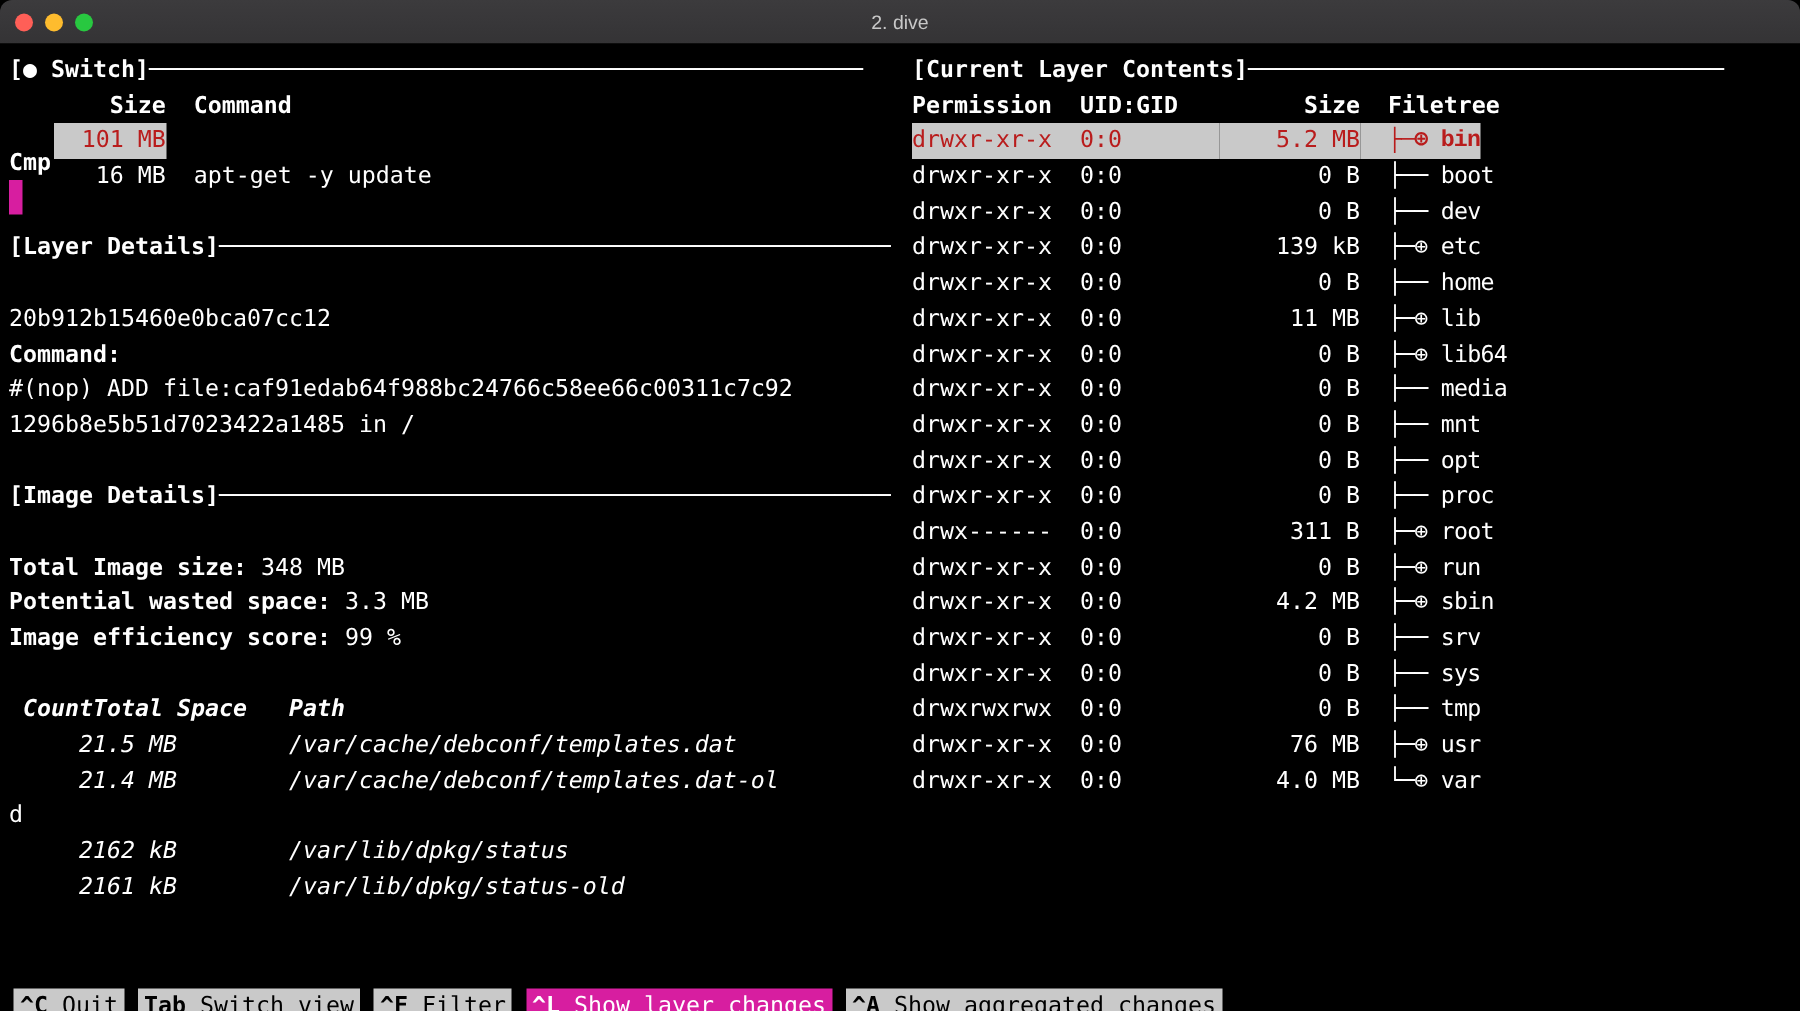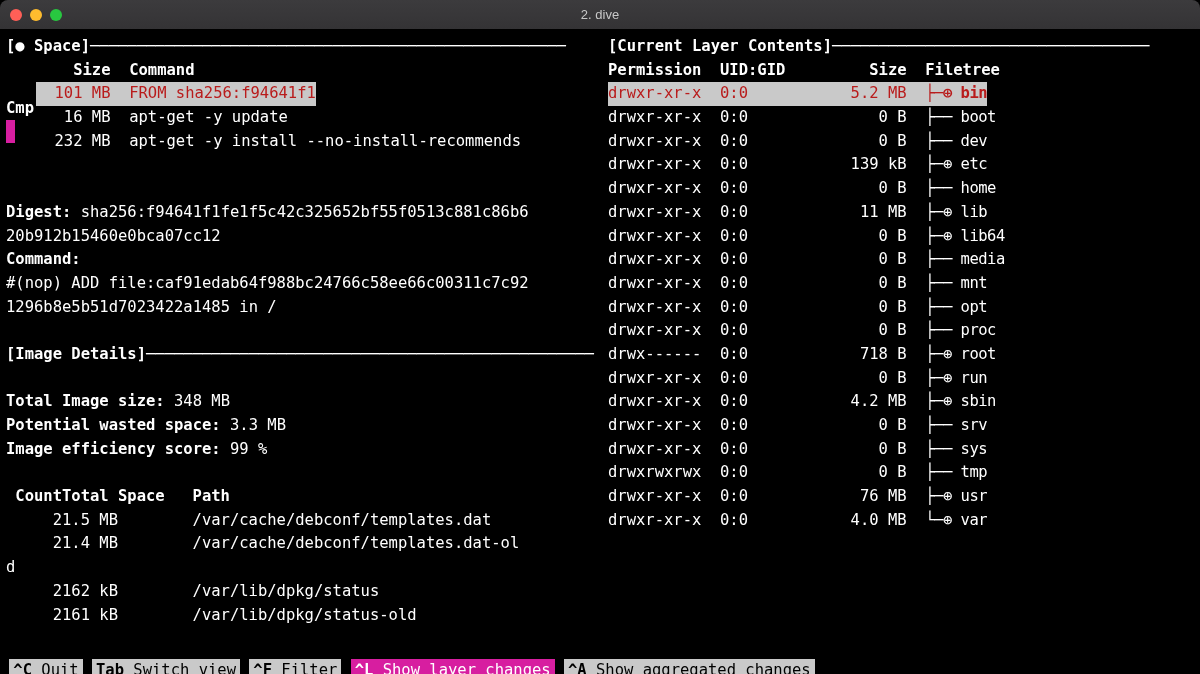--- a/index.html
+++ b/index.html
@@ -10,39 +10,39 @@
   .tl-btn { width:12px; height:12px; border-radius:50%; }
   .tl-close { background:#ff5f57; }
   .tl-min   { background:#febc2e; }
   .tl-max   { background:#28c840; }
   .tl-title { position:absolute; left:0; right:0; text-align:center; font-size:13px; color:#c8c8c8; font-family:-apple-system,BlinkMacSystemFont,"Segoe UI",sans-serif; }
   .term { position:absolute; top:29px; left:0; right:0; bottom:0; background:#000; padding:6px 6px 0 6px; }
   .row { white-space:pre; font-family:inherit; height:23.7px; }
   .panes { display:flex; }
   .left { width:598px; flex:0 0 598px; }
   .right { flex:1; padding-left:4px; }
-  .bold { font-weight:700; }
+  .bold { font-weight:700;font-family:Liberation Mono, monospace; }
   .hdr { font-weight:700; }
   .sel { background:#c9c9c9; color:#b91c1c; }
   .mag { background:#d71ea0; color:#000; display:inline-block; width:1ch; height:1.45em; vertical-align:-0.22em; }
   .tree { letter-spacing:-0.5px; }
   .statusbar { position:absolute; left:0; right:0; bottom:0; height:15px; background:#000; white-space:pre; }
   .sbox { background:#c9c9c9; color:#000; padding:0 4px; display:inline-block; height:23px; line-height:23px; }
   .sbox.active { background:#d71ea0; color:#fff; }
   .sbox .k { font-weight:700; }
   .layerrow { display:flex; }
   .lc-cmp  { width:3.2ch; display:inline-block;margin-top:38px; }
   .lc-size { width:8ch; display:inline-block; text-align:right; }
   .lc-cmd  { padding-left:2ch; }
   .frow { display:flex; }
   .fc-perm { width:12ch; }
   .fc-uid  { width:10ch; text-align:left; }
   .fc-size { width:10ch; text-align:right; }
   .fc-tree { padding-left:2ch; }
-  .wtab { display:flex; }
+  .wtab { display:flex;font-style:italic; }
   .wc-count { width:6ch; text-align:right; }
   .wc-space { width:12ch; text-align:left; }
   .wc-path  { padding-left:2ch; }
 </style>
 </head>
 <body>
 
 <div class="window">
   <div class="titlebar">
     <div class="tl-buttons">
@@ -50,21 +50,21 @@
       <div class="tl-btn tl-min"></div>
       <div class="tl-btn tl-max"></div>
     </div>
     <div class="tl-title">2. dive</div>
   </div>
 
   <div class="term">
 
     <div class="panes">
       <div class="left">
-        <div class="row"><span class="hdr">[● Space]</span><span>───────────────────────────────────────────────────</span></div>
+        <div class="row"><span class="hdr">[● Switch]</span><span>───────────────────────────────────────────────────</span></div>
       </div>
       <div class="right">
         <div class="row"><span class="hdr">[Current Layer Contents]</span><span>──────────────────────────────────</span></div>
       </div>
     </div>
 
     <div class="panes">
       <div class="left">
         <div class="row hdr layerrow">
           <span class="lc-cmp">Cmp</span>
@@ -77,26 +77,25 @@
           <span class="fc-perm">Permission</span>
           <span class="fc-uid">UID:GID</span>
           <span class="fc-size">Size</span>
           <span class="fc-tree">Filetree</span>
         </div>
       </div>
     </div>
 
     <div class="panes">
       <div class="left" id="left-body">
-          <div class="row layerrow"><span class="lc-cmp"><span class="mag"></span></span><span class="lc-size sel" style="padding-left: 0px;">101 MB</span><span class="lc-cmd sel">FROM sha256:f94641f1</span></div>
+          <div class="row layerrow"><span class="lc-cmp"><span class="mag"></span></span><span class="lc-size sel" style="padding-left: 0px;">101 MB</span></div>
           <div class="row layerrow"><span class="lc-cmp"></span><span class="lc-size">16 MB</span><span class="lc-cmd">apt-get -y update</span></div>
-          <div class="row layerrow"><span class="lc-cmp"></span><span class="lc-size">232 MB</span><span class="lc-cmd">apt-get -y install --no-install-recommends</span></div>
           <div class="row"></div>
+          <div class="row"><span class="hdr">[Layer Details]</span>────────────────────────────────────────────────</div>
           <div class="row"></div>
-          <div class="row"><span class="hdr">Digest:</span> sha256:f94641f1fe1f5c42c325652bf55f0513c881c86b6</div>
           <div class="row">20b912b15460e0bca07cc12</div>
           <div class="row"><span class="hdr">Command:</span></div>
           <div class="row">#(nop) ADD file:caf91edab64f988bc24766c58ee66c00311c7c92</div>
           <div class="row">1296b8e5b51d7023422a1485 in /</div>
           <div class="row"></div>
           <div class="row"><span class="hdr">[Image Details]</span>────────────────────────────────────────────────</div>
           <div class="row"></div>
           <div class="row"><span class="hdr">Total Image size:</span> 348 MB</div>
           <div class="row"><span class="hdr">Potential wasted space:</span> 3.3 MB</div>
           <div class="row"><span class="hdr">Image efficiency score:</span> 99 %</div>
@@ -113,21 +112,21 @@
           <div class="row frow"><span class="fc-perm">drwxr-xr-x</span><span class="fc-uid">0:0</span><span class="fc-size">0 B</span><span class="fc-tree tree">├── boot</span></div>
           <div class="row frow"><span class="fc-perm">drwxr-xr-x</span><span class="fc-uid">0:0</span><span class="fc-size">0 B</span><span class="fc-tree tree">├── dev</span></div>
           <div class="row frow"><span class="fc-perm">drwxr-xr-x</span><span class="fc-uid">0:0</span><span class="fc-size">139 kB</span><span class="fc-tree tree">├─⊕ etc</span></div>
           <div class="row frow"><span class="fc-perm">drwxr-xr-x</span><span class="fc-uid">0:0</span><span class="fc-size">0 B</span><span class="fc-tree tree">├── home</span></div>
           <div class="row frow"><span class="fc-perm">drwxr-xr-x</span><span class="fc-uid">0:0</span><span class="fc-size">11 MB</span><span class="fc-tree tree">├─⊕ lib</span></div>
           <div class="row frow"><span class="fc-perm">drwxr-xr-x</span><span class="fc-uid">0:0</span><span class="fc-size">0 B</span><span class="fc-tree tree">├─⊕ lib64</span></div>
           <div class="row frow"><span class="fc-perm">drwxr-xr-x</span><span class="fc-uid">0:0</span><span class="fc-size">0 B</span><span class="fc-tree tree">├── media</span></div>
           <div class="row frow"><span class="fc-perm">drwxr-xr-x</span><span class="fc-uid">0:0</span><span class="fc-size">0 B</span><span class="fc-tree tree">├── mnt</span></div>
           <div class="row frow"><span class="fc-perm">drwxr-xr-x</span><span class="fc-uid">0:0</span><span class="fc-size">0 B</span><span class="fc-tree tree">├── opt</span></div>
           <div class="row frow"><span class="fc-perm">drwxr-xr-x</span><span class="fc-uid">0:0</span><span class="fc-size">0 B</span><span class="fc-tree tree">├── proc</span></div>
-          <div class="row frow"><span class="fc-perm">drwx------</span><span class="fc-uid">0:0</span><span class="fc-size">718 B</span><span class="fc-tree tree">├─⊕ root</span></div>
+          <div class="row frow"><span class="fc-perm">drwx------</span><span class="fc-uid">0:0</span><span class="fc-size">311 B</span><span class="fc-tree tree">├─⊕ root</span></div>
           <div class="row frow"><span class="fc-perm">drwxr-xr-x</span><span class="fc-uid">0:0</span><span class="fc-size">0 B</span><span class="fc-tree tree">├─⊕ run</span></div>
           <div class="row frow"><span class="fc-perm">drwxr-xr-x</span><span class="fc-uid">0:0</span><span class="fc-size">4.2 MB</span><span class="fc-tree tree">├─⊕ sbin</span></div>
           <div class="row frow"><span class="fc-perm">drwxr-xr-x</span><span class="fc-uid">0:0</span><span class="fc-size">0 B</span><span class="fc-tree tree">├── srv</span></div>
           <div class="row frow"><span class="fc-perm">drwxr-xr-x</span><span class="fc-uid">0:0</span><span class="fc-size">0 B</span><span class="fc-tree tree">├── sys</span></div>
           <div class="row frow"><span class="fc-perm">drwxrwxrwx</span><span class="fc-uid">0:0</span><span class="fc-size">0 B</span><span class="fc-tree tree">├── tmp</span></div>
           <div class="row frow"><span class="fc-perm">drwxr-xr-x</span><span class="fc-uid">0:0</span><span class="fc-size">76 MB</span><span class="fc-tree tree">├─⊕ usr</span></div>
           <div class="row frow"><span class="fc-perm">drwxr-xr-x</span><span class="fc-uid">0:0</span><span class="fc-size">4.0 MB</span><span class="fc-tree tree">└─⊕ var</span></div>
         </div>
     </div>
 

